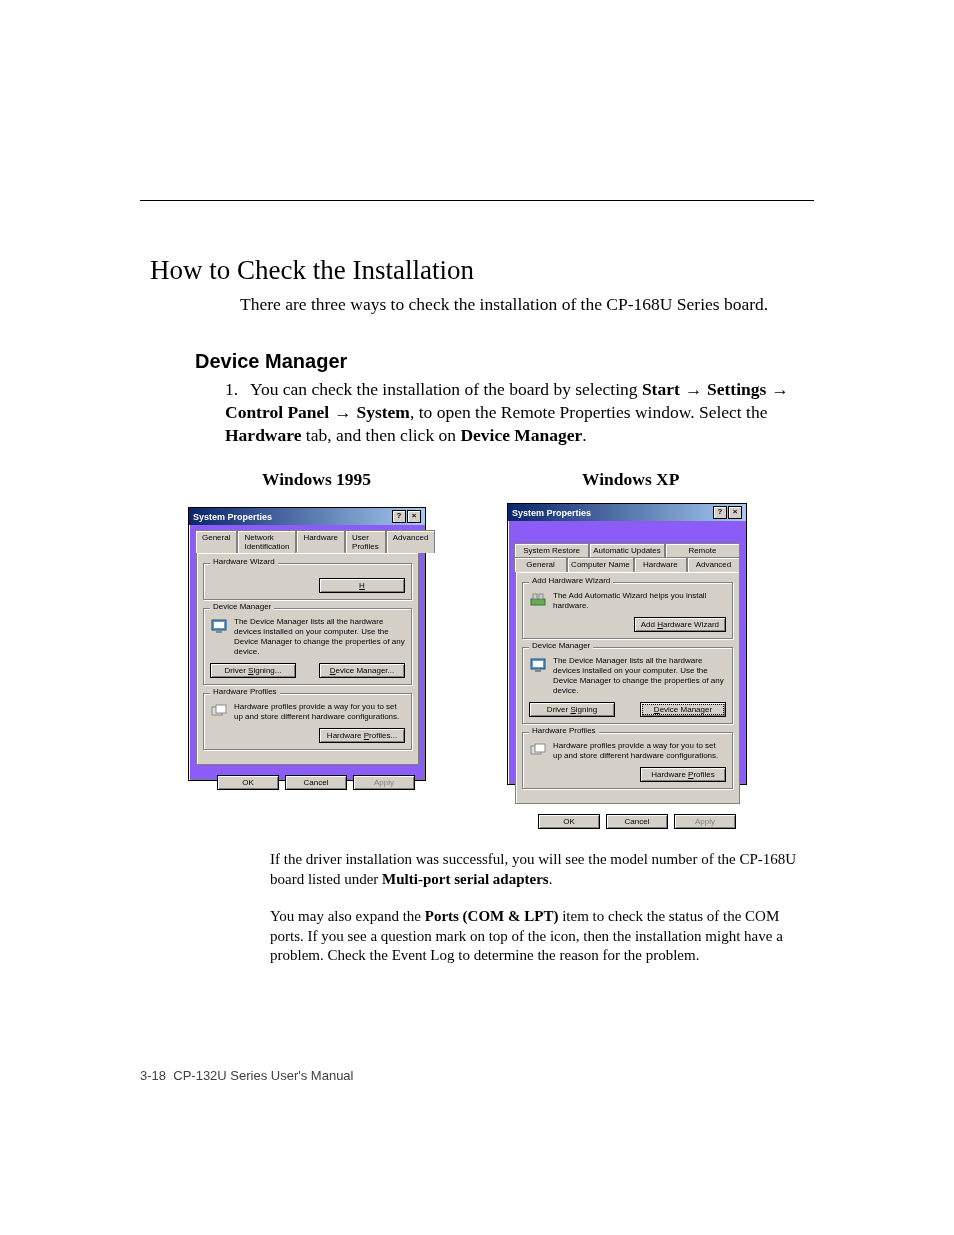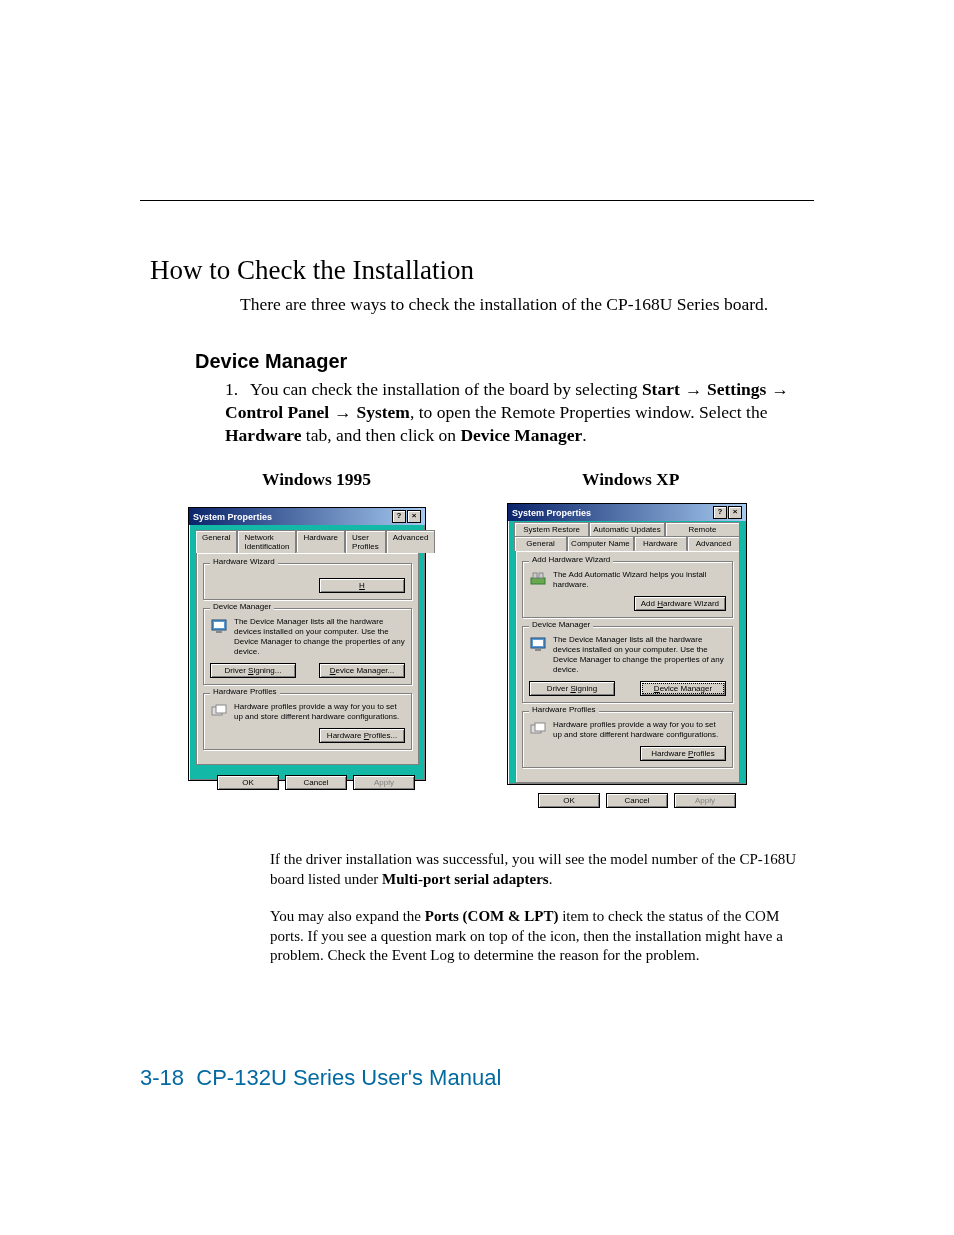--- a/index.html
+++ b/index.html
@@ -70,21 +70,21 @@
     right: 140px;
     font-size: 17.5px;
     font-weight: bold;
   }
   .cap-left { position: absolute; left: 112px; }
   .cap-right { position: absolute; left: 432px; }
 
   
   .win-dlg {
     position: absolute;
-    background: #14b8a6;
+    background: #8b5cf6;
     border: 1px solid #000;
     box-shadow: inset 1px 1px 0 #fff, inset -1px -1px 0 #808080;
     font-family: "Tahoma", "MS Sans Serif", Arial, sans-serif;
     font-size: 8px;
   }
   .titlebar {
     background: linear-gradient(to right, #0a246a, #a6caf0);
     color: #fff;
     font-weight: bold;
     padding: 2px 4px;
@@ -158,21 +158,21 @@
   .winbtn.disabled { color: #808080; }
   .dlg-footer {
     display: flex;
     justify-content: flex-end;
     gap: 6px;
     padding: 4px 10px 8px 0;
   }
   .u { text-decoration: underline; }
 
   
-  .tabs2 { padding: 0 6px 0 6px; font-size: 8px; }
+  .tabs2 { padding: 21px 6px 0 6px; font-size: 8px; }
   .tabs-row { display: flex; }
   .tabs-row .tab { flex: 1; text-align: center; white-space: nowrap; padding: 2px 3px; }
 
   
   .dlg-2000 { top: 507px; left: 188px; width: 236px; height: 272px; }
   .dlg-xp   { top: 503px; left: 507px; width: 238px; height: 280px; }
 
   .para-block {
     position: absolute;
     left: 240px;
@@ -180,24 +180,24 @@
     font-size: 15px;
     line-height: 1.3;
     margin-left: 30px;
   }
   .para1 { top: 850px; }
   .para2 { top: 907px; }
 
   .footer {
     position: absolute;
     left: 140px;
-    bottom: 144px;
+    bottom: 152px;
     font-family: Arial, Helvetica, sans-serif;
-    font-size: 22px;
-    color: #0369a1;
+    font-size: 13px;
+    color: #404040;
   }
 
   
   svg { display: block; }
 </style>
 </head>
 <body>
 
 <div class="page">
 

